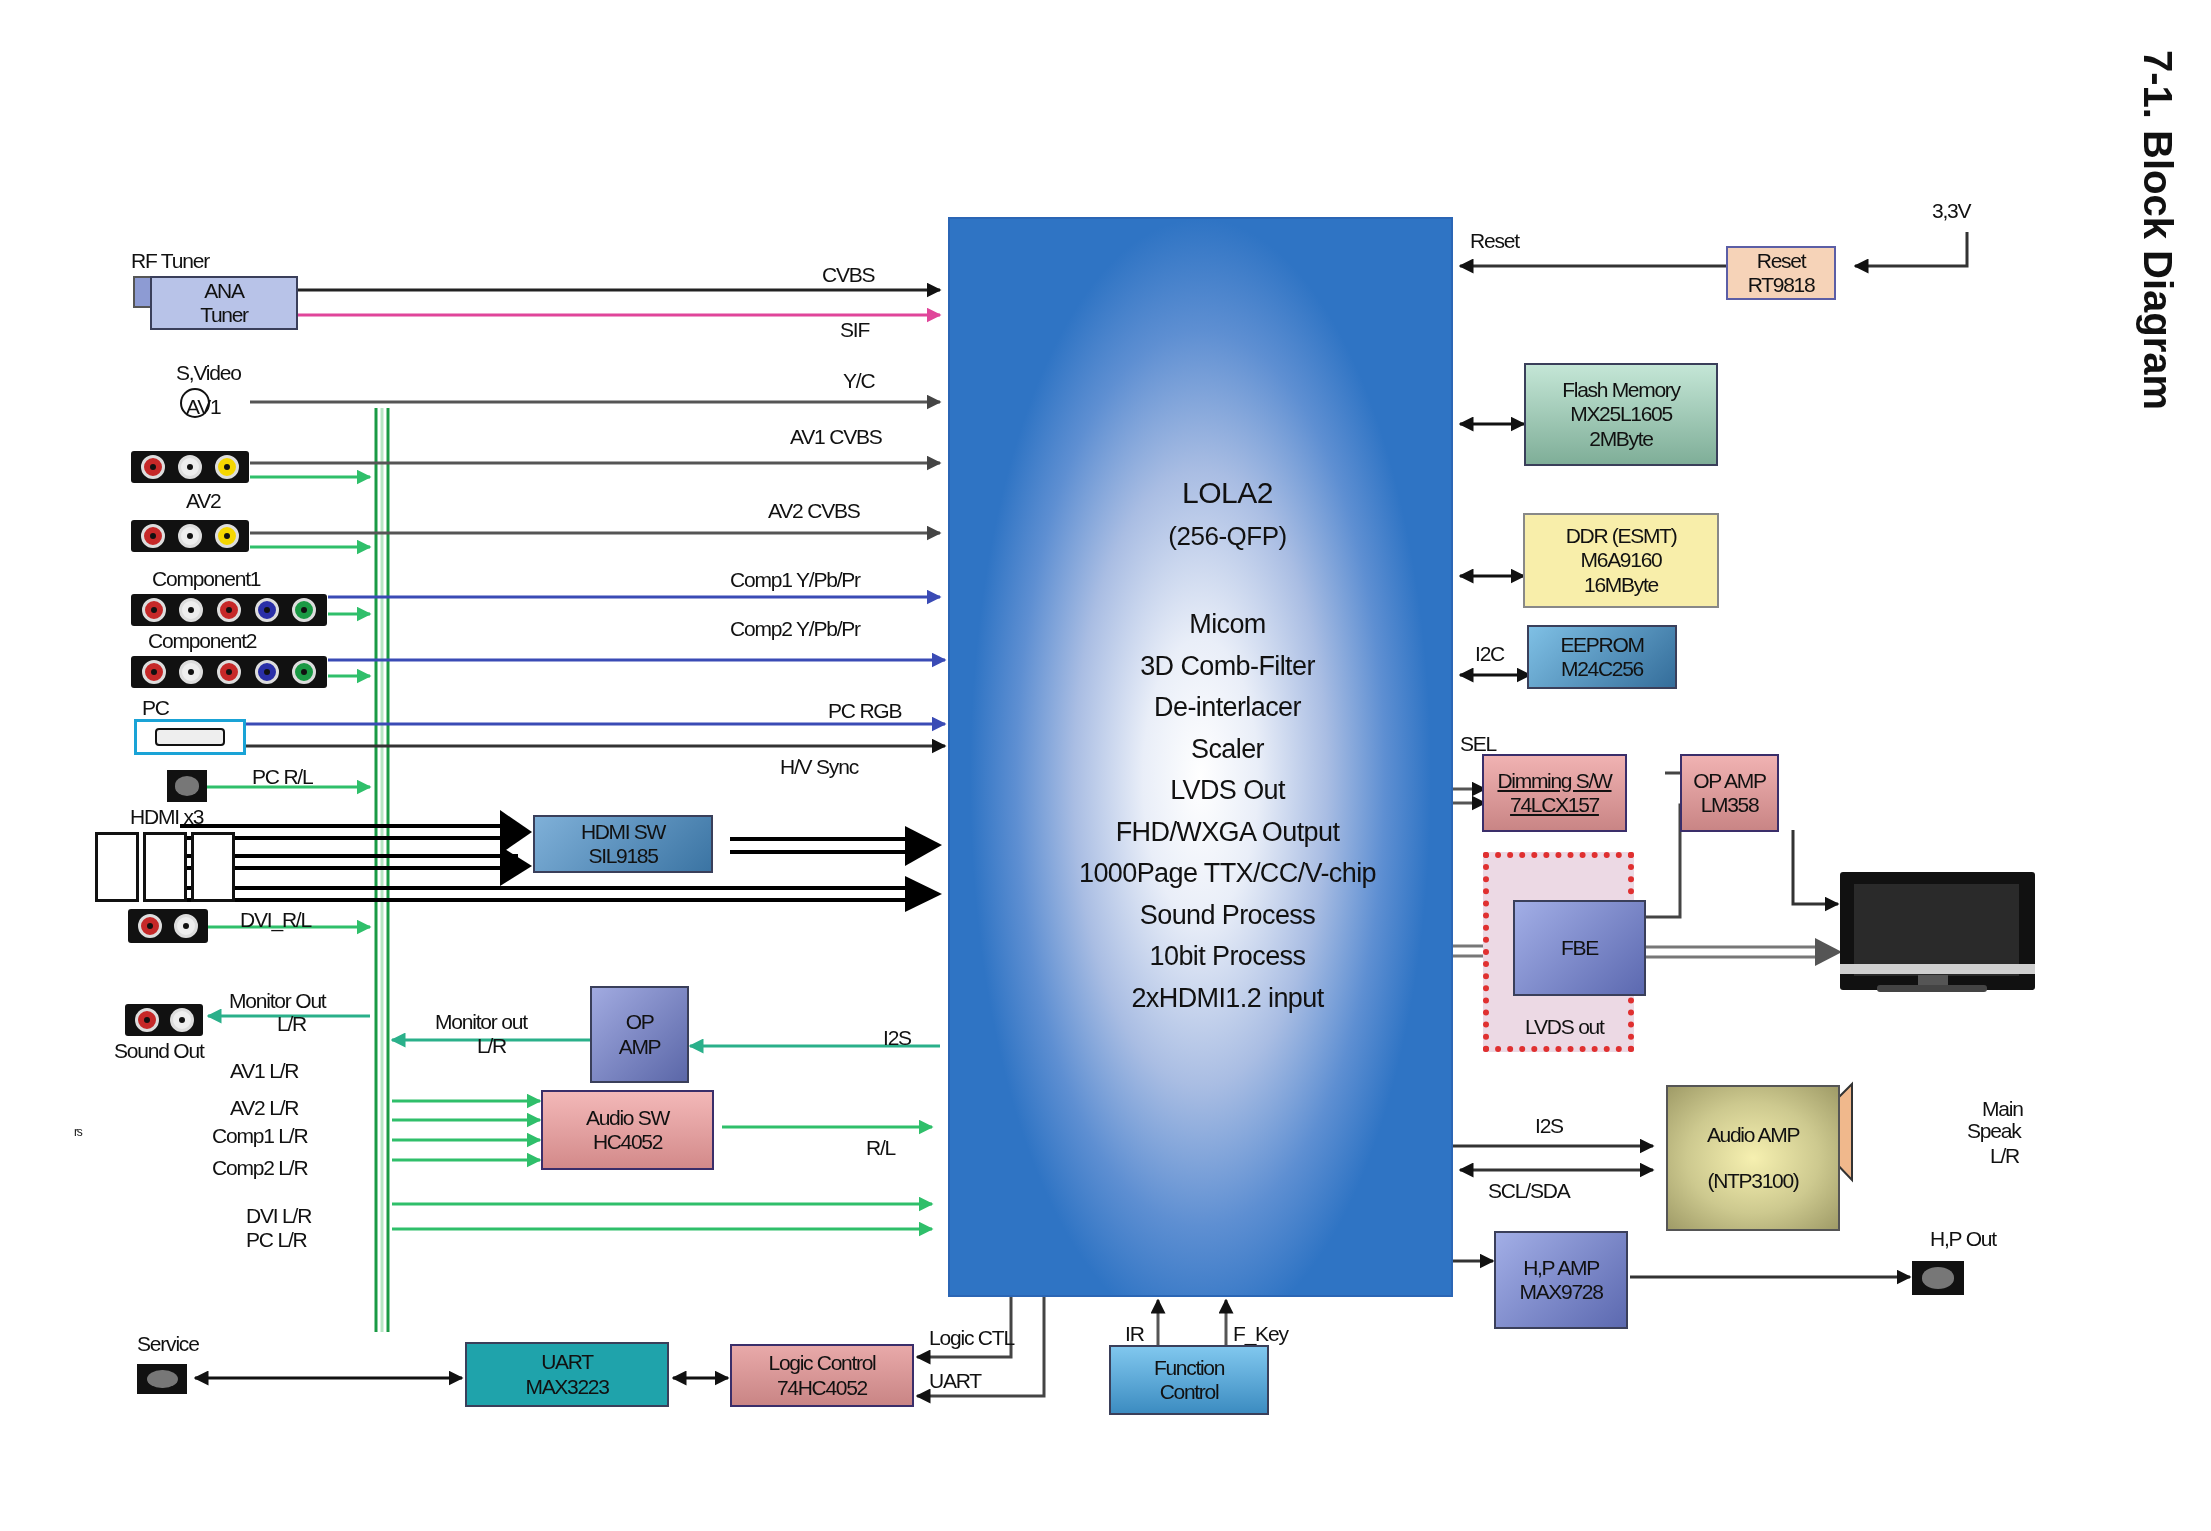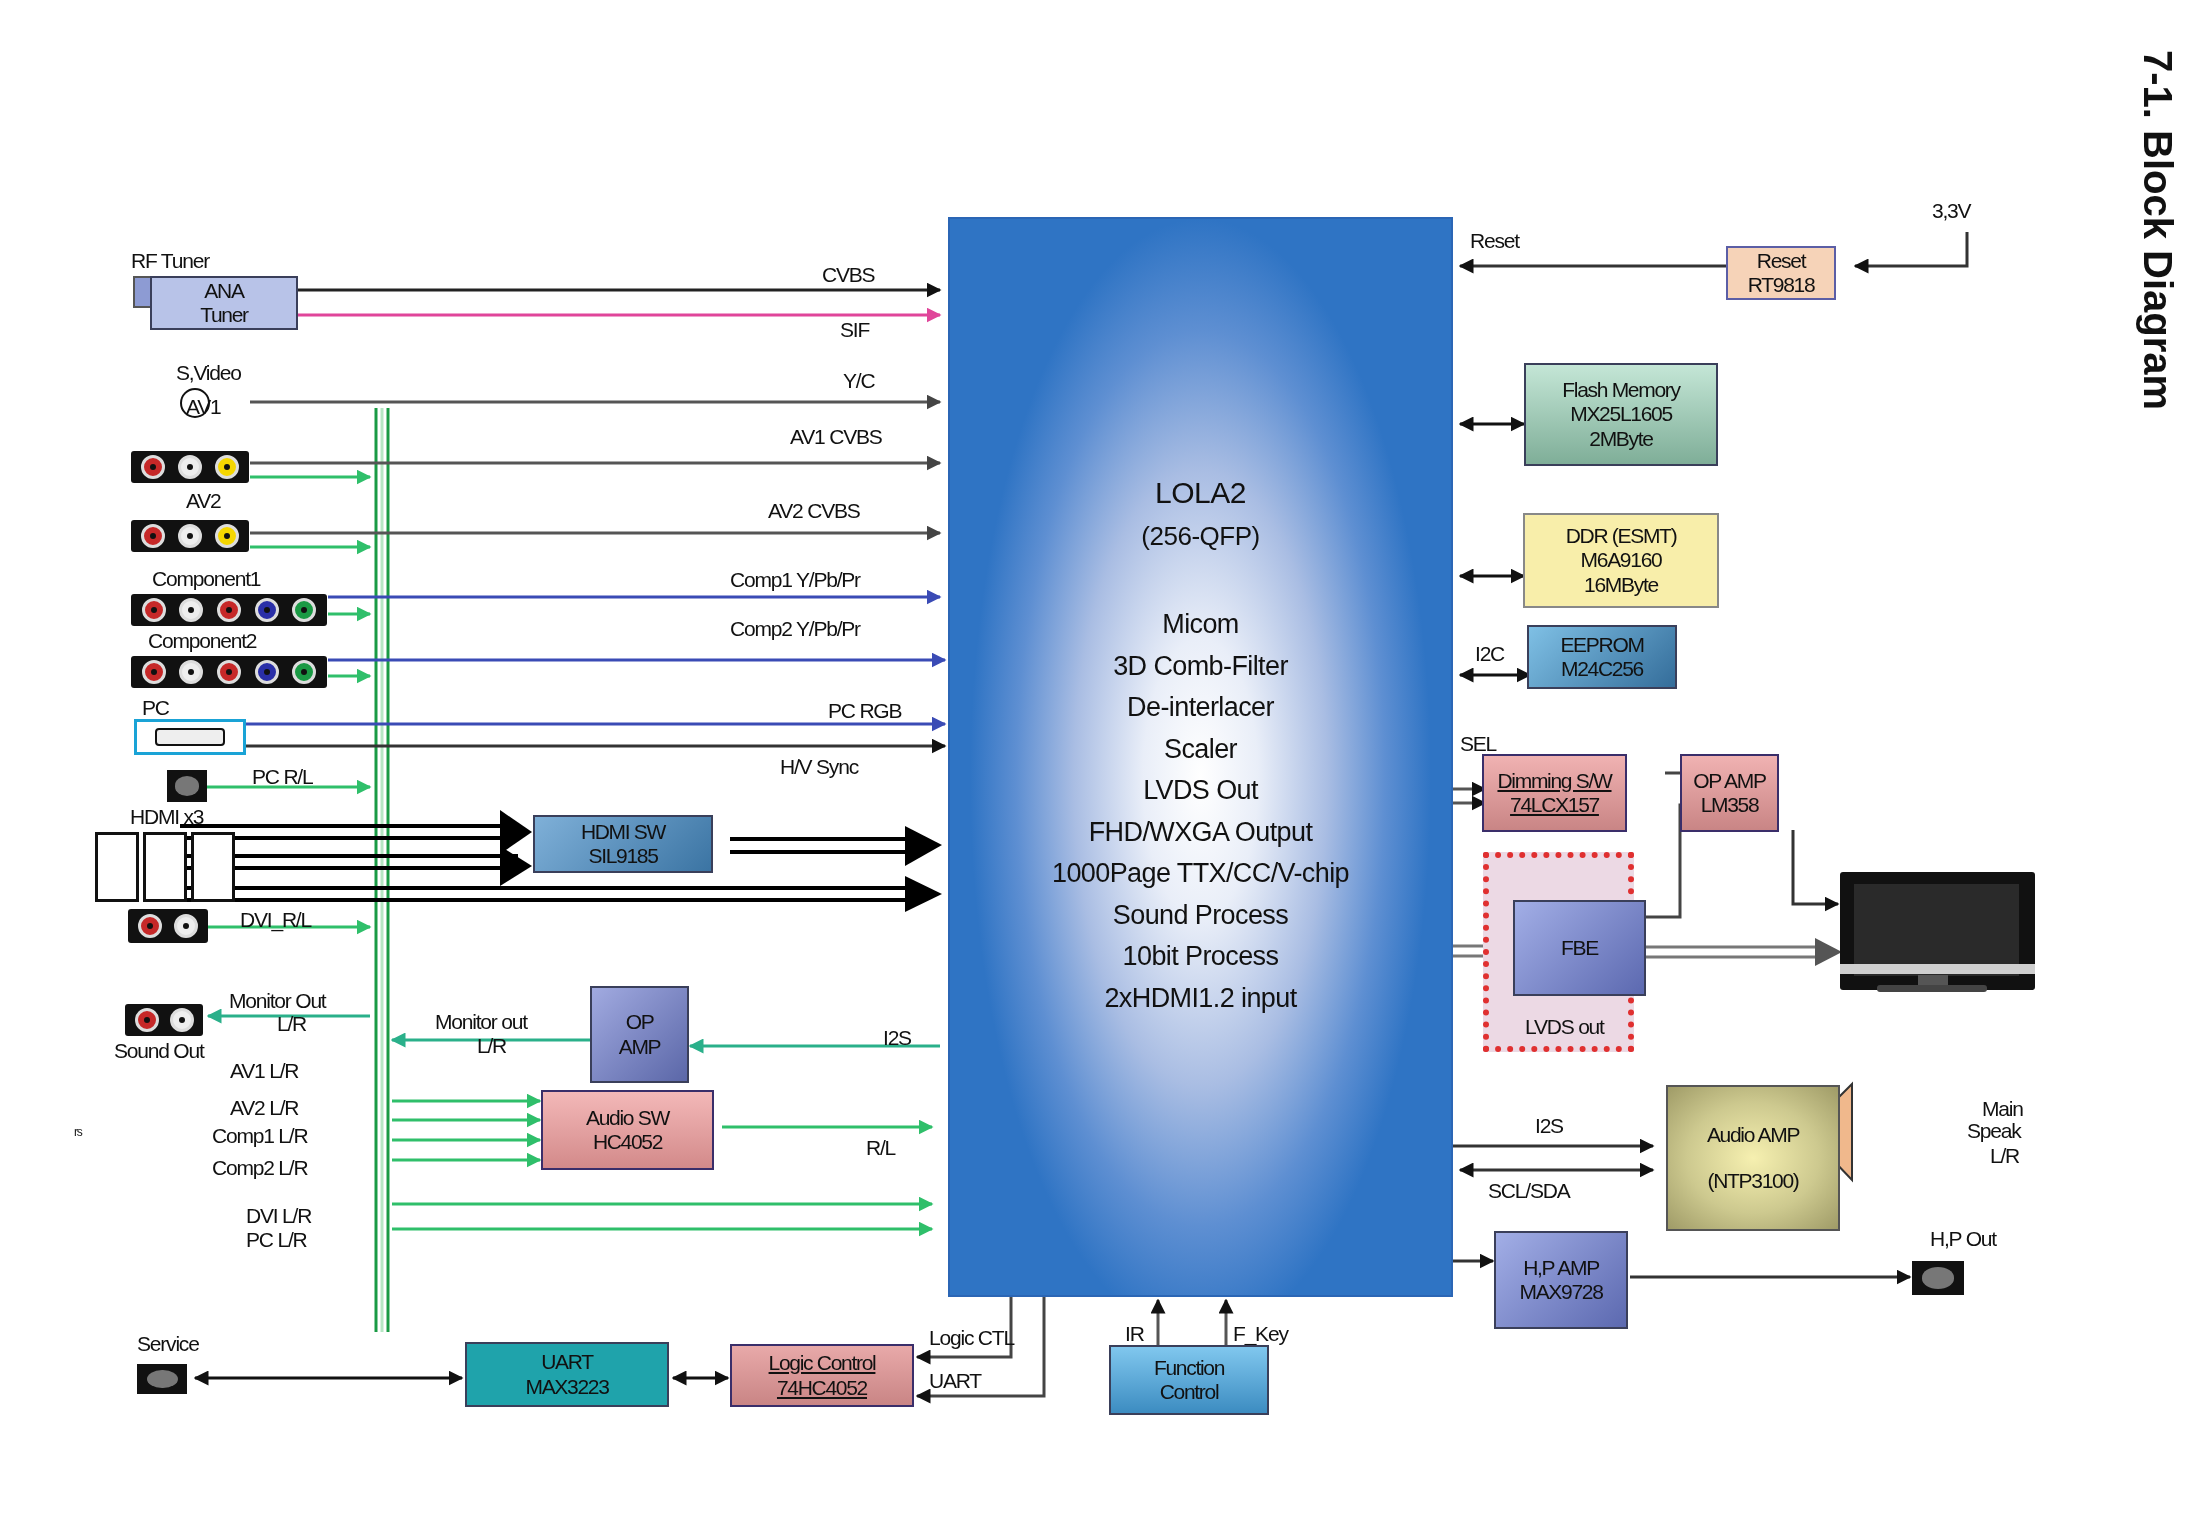--- a/index.html
+++ b/index.html
@@ -7,21 +7,21 @@
          font-family:"Liberation Sans", sans-serif; color:#111; }
   svg#diagram { position:absolute; left:0; top:0; }
   .lbl { position:absolute; font-family:"Liberation Sans", sans-serif; font-size:21px;
          letter-spacing:-1.2px; line-height:1; white-space:nowrap; color:#111; }
   .box { position:absolute; border:2px solid #3a3f5a; box-sizing:border-box;
          display:flex; flex-direction:column; align-items:center; justify-content:center;
          font-family:"Liberation Sans", sans-serif; font-size:21px; letter-spacing:-1.3px;
          line-height:1.15; text-align:center; color:#111; }
   .chip { position:absolute; left:948px; top:217px; width:505px; height:1080px; box-sizing:border-box;
           border:2px solid #2b66b5;
-          background: radial-gradient(ellipse 46% 52% at 50% 52%, #ffffff 0%, #e9eef8 25%, #a9bde3 55%, #5e8fd2 80%, #2f74c4 100%); }
+          background: radial-gradient(ellipse 46% 52% at 50% 52%, #ffffff 0%, #e9eef8 25%, #a9bde3 55%, #5e8fd2 80%, #2f74c4 100%); padding-left: 27px; }
   .chip-title { position:absolute; width:100%; text-align:center; font-size:30px; letter-spacing:-0.5px; }
   .chip-sub { position:absolute; width:100%; text-align:center; font-size:26px; letter-spacing:-0.5px; }
   .chip-feat { position:absolute; width:100%; text-align:center; font-size:27px; letter-spacing:-0.6px; line-height:41.5px; }
   .title-v { position:absolute; left:2140px; top:50px; font-family:"Liberation Sans", sans-serif;
              font-weight:bold; font-size:40px; transform-origin:left top; transform:rotate(90deg) translateY(-40px);
              white-space:nowrap; }
   .jack { position:absolute; background:#111; border-radius:3px; display:flex; align-items:center; justify-content:space-around; padding:0 4px; box-sizing:border-box; }
   .rca { width:24px; height:24px; border-radius:50%; border:3px solid #ddd; box-sizing:border-box; display:flex; align-items:center; justify-content:center; }
   .rca::after { content:""; width:6px; height:6px; border-radius:50%; background:#111; }
   .mono { position:absolute; background:#111; display:flex; align-items:center; justify-content:center; }
@@ -285,21 +285,21 @@
   <span>AMP</span>
 </div>
 <div class="box" style="left:541px;top:1090px;width:173px;height:80px;background:linear-gradient(180deg,#f3b8b8,#d38a8a);border-color:#3a2e6a;">
   <span>Audio SW</span>
   <span>HC4052</span>
 </div>
 <div class="box" style="left:465px;top:1342px;width:204px;height:65px;background:#1fa3ab;">
   <span>UART</span>
   <span>MAX3223</span>
 </div>
-<div class="box" style="left:730px;top:1344px;width:184px;height:63px;background:linear-gradient(180deg,#e8a9a9,#c98585);border-color:#3a2e6a;text-decoration:underline;">
+<div class="box" style="left:730px;top:1344px;width:184px;height:63px;background:linear-gradient(180deg,#e8a9a9,#c98585);border-color:#3a2e6a;">
   <span>Logic Control</span>
   <span>74HC4052</span>
 </div>
 <div class="box" style="left:1109px;top:1345px;width:160px;height:70px;background:linear-gradient(180deg,#80c7ee,#3c8cc1);">
   <span>Function</span>
   <span>Control</span>
 </div>
 
 <div class="box" style="left:1726px;top:246px;width:110px;height:54px;background:#f6d3b8;border-color:#5b5ea6;">
   <span>Reset</span>

